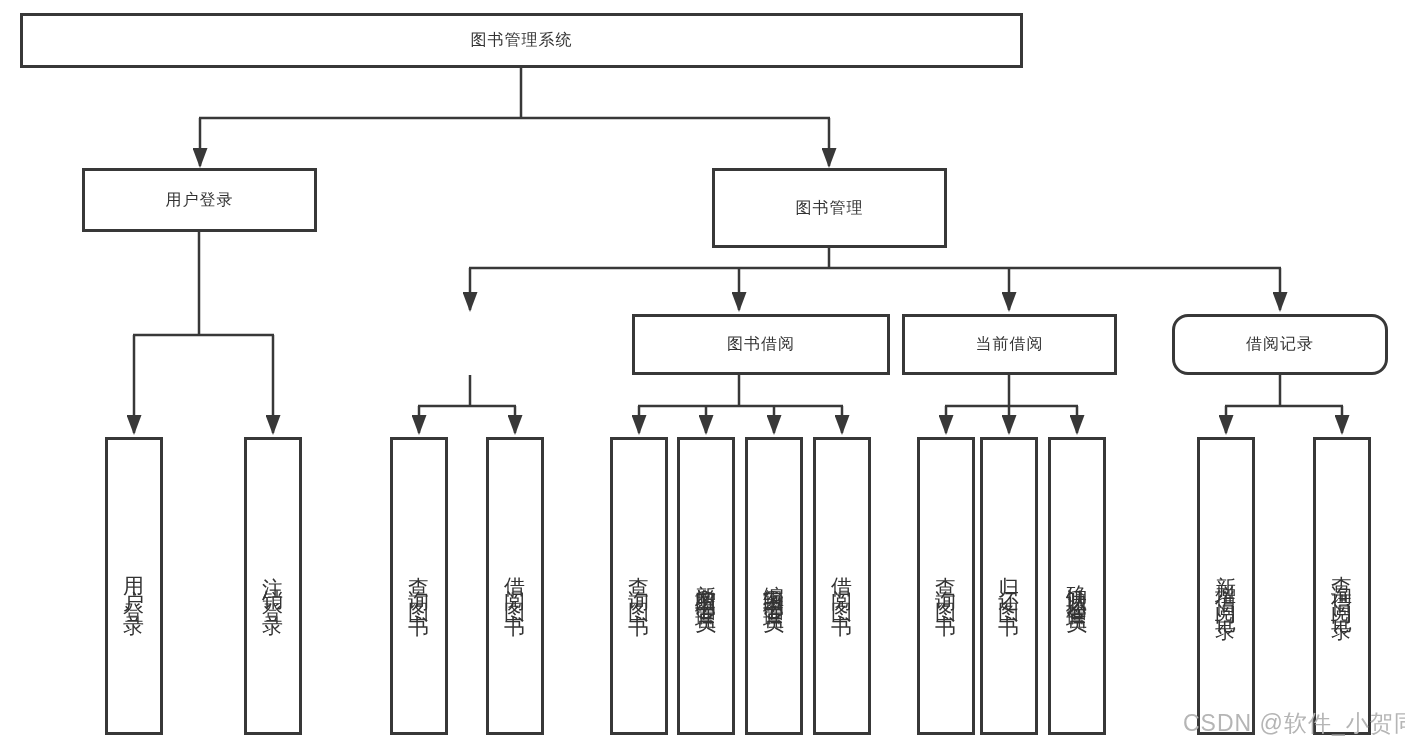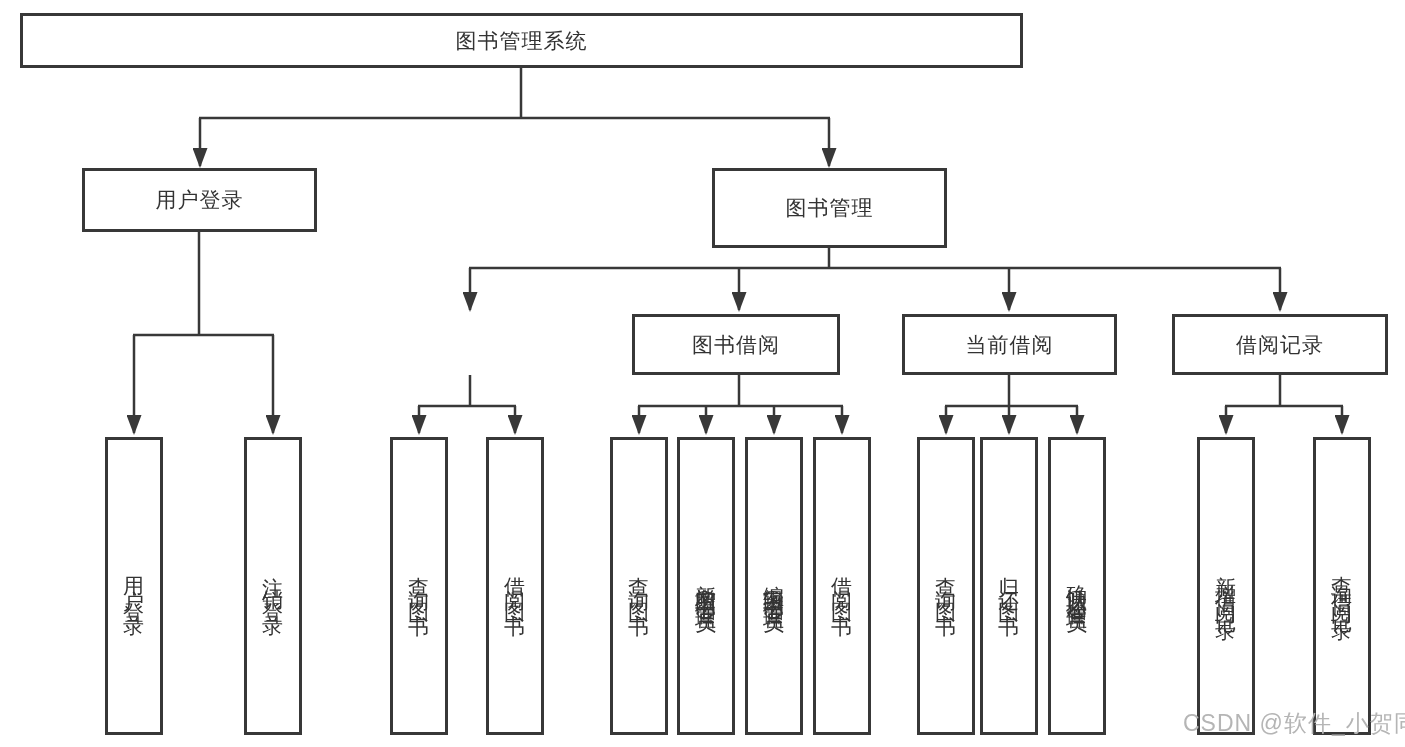--- a/index.html
+++ b/index.html
@@ -21,21 +21,21 @@
     position: absolute;
     box-sizing: border-box;
     background: #ffffff;
     border: 3px solid #383838;
     color: #333333;
     display: flex;
     align-items: center;
     justify-content: center;
   }
   .hbox {
-    font-size: 21px;
+    font-size: 16px;
     letter-spacing: 1px;
   }
   .vbox {
     top: 437px;
     width: 58px;
     height: 298px;
     font-size: 21px;
   }
   .vbox .vtext {
     writing-mode: vertical-rl;
@@ -121,27 +121,27 @@
     <span>图书管理系统</span>
   </div>
 
   <div class="node hbox" style="left:82px; top:168px; width:235px; height:64px;">
     <span>用户登录</span>
   </div>
   <div class="node hbox" style="left:712px; top:168px; width:235px; height:80px;">
     <span>图书管理</span>
   </div>
 
-  <div class="node hbox" style="left:632px; top:314px; width:208px; height:61px;">
+  <div class="node hbox" style="left:632px; top:314px; width:258px; height:61px;">
     <span>图书借阅</span>
   </div>
   <div class="node hbox" style="left:902px; top:314px; width:215px; height:61px;align-items:center;">
     <span>当前借阅</span>
   </div>
-  <div class="node hbox" style="left:1172px; top:314px; width:216px; height:61px;">
+  <div class="node hbox" style="left:1172px; top:314px; width:216px; height:61px;border-radius:16px;">
     <span>借阅记录</span>
   </div>
 
   <div class="node vbox" style="left:105px;">
     <span class="vtext ls4">用户登录</span>
   </div>
   <div class="node vbox" style="left:244px;">
     <span class="vtext ls4">注销登录</span>
   </div>
 

